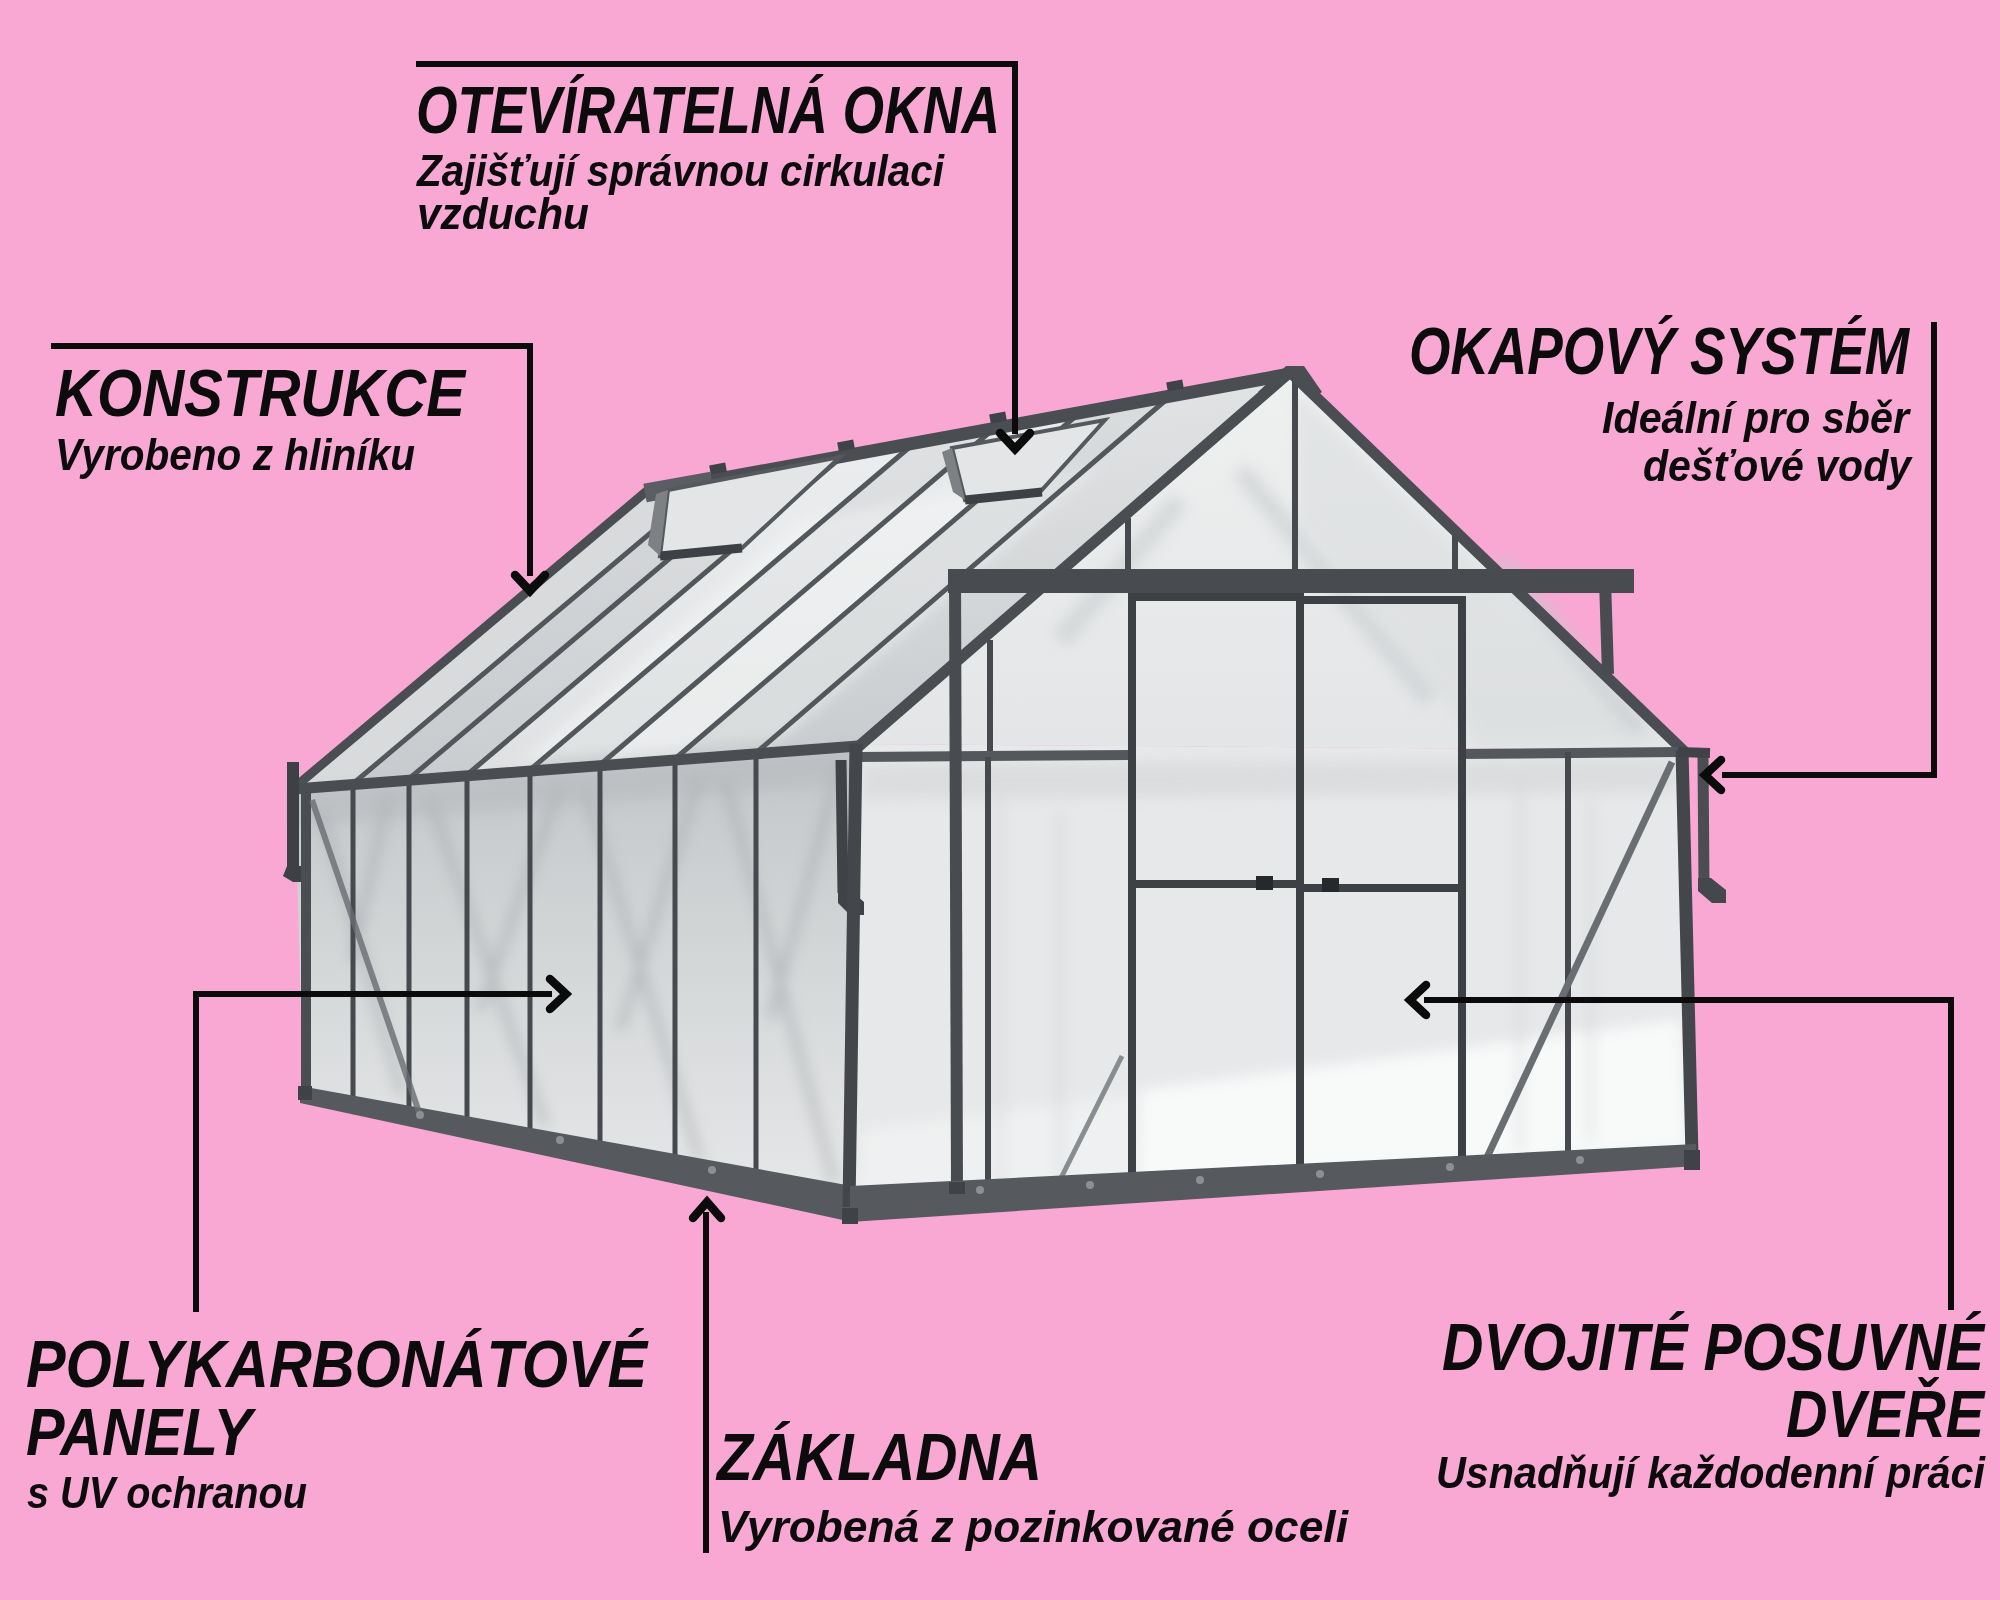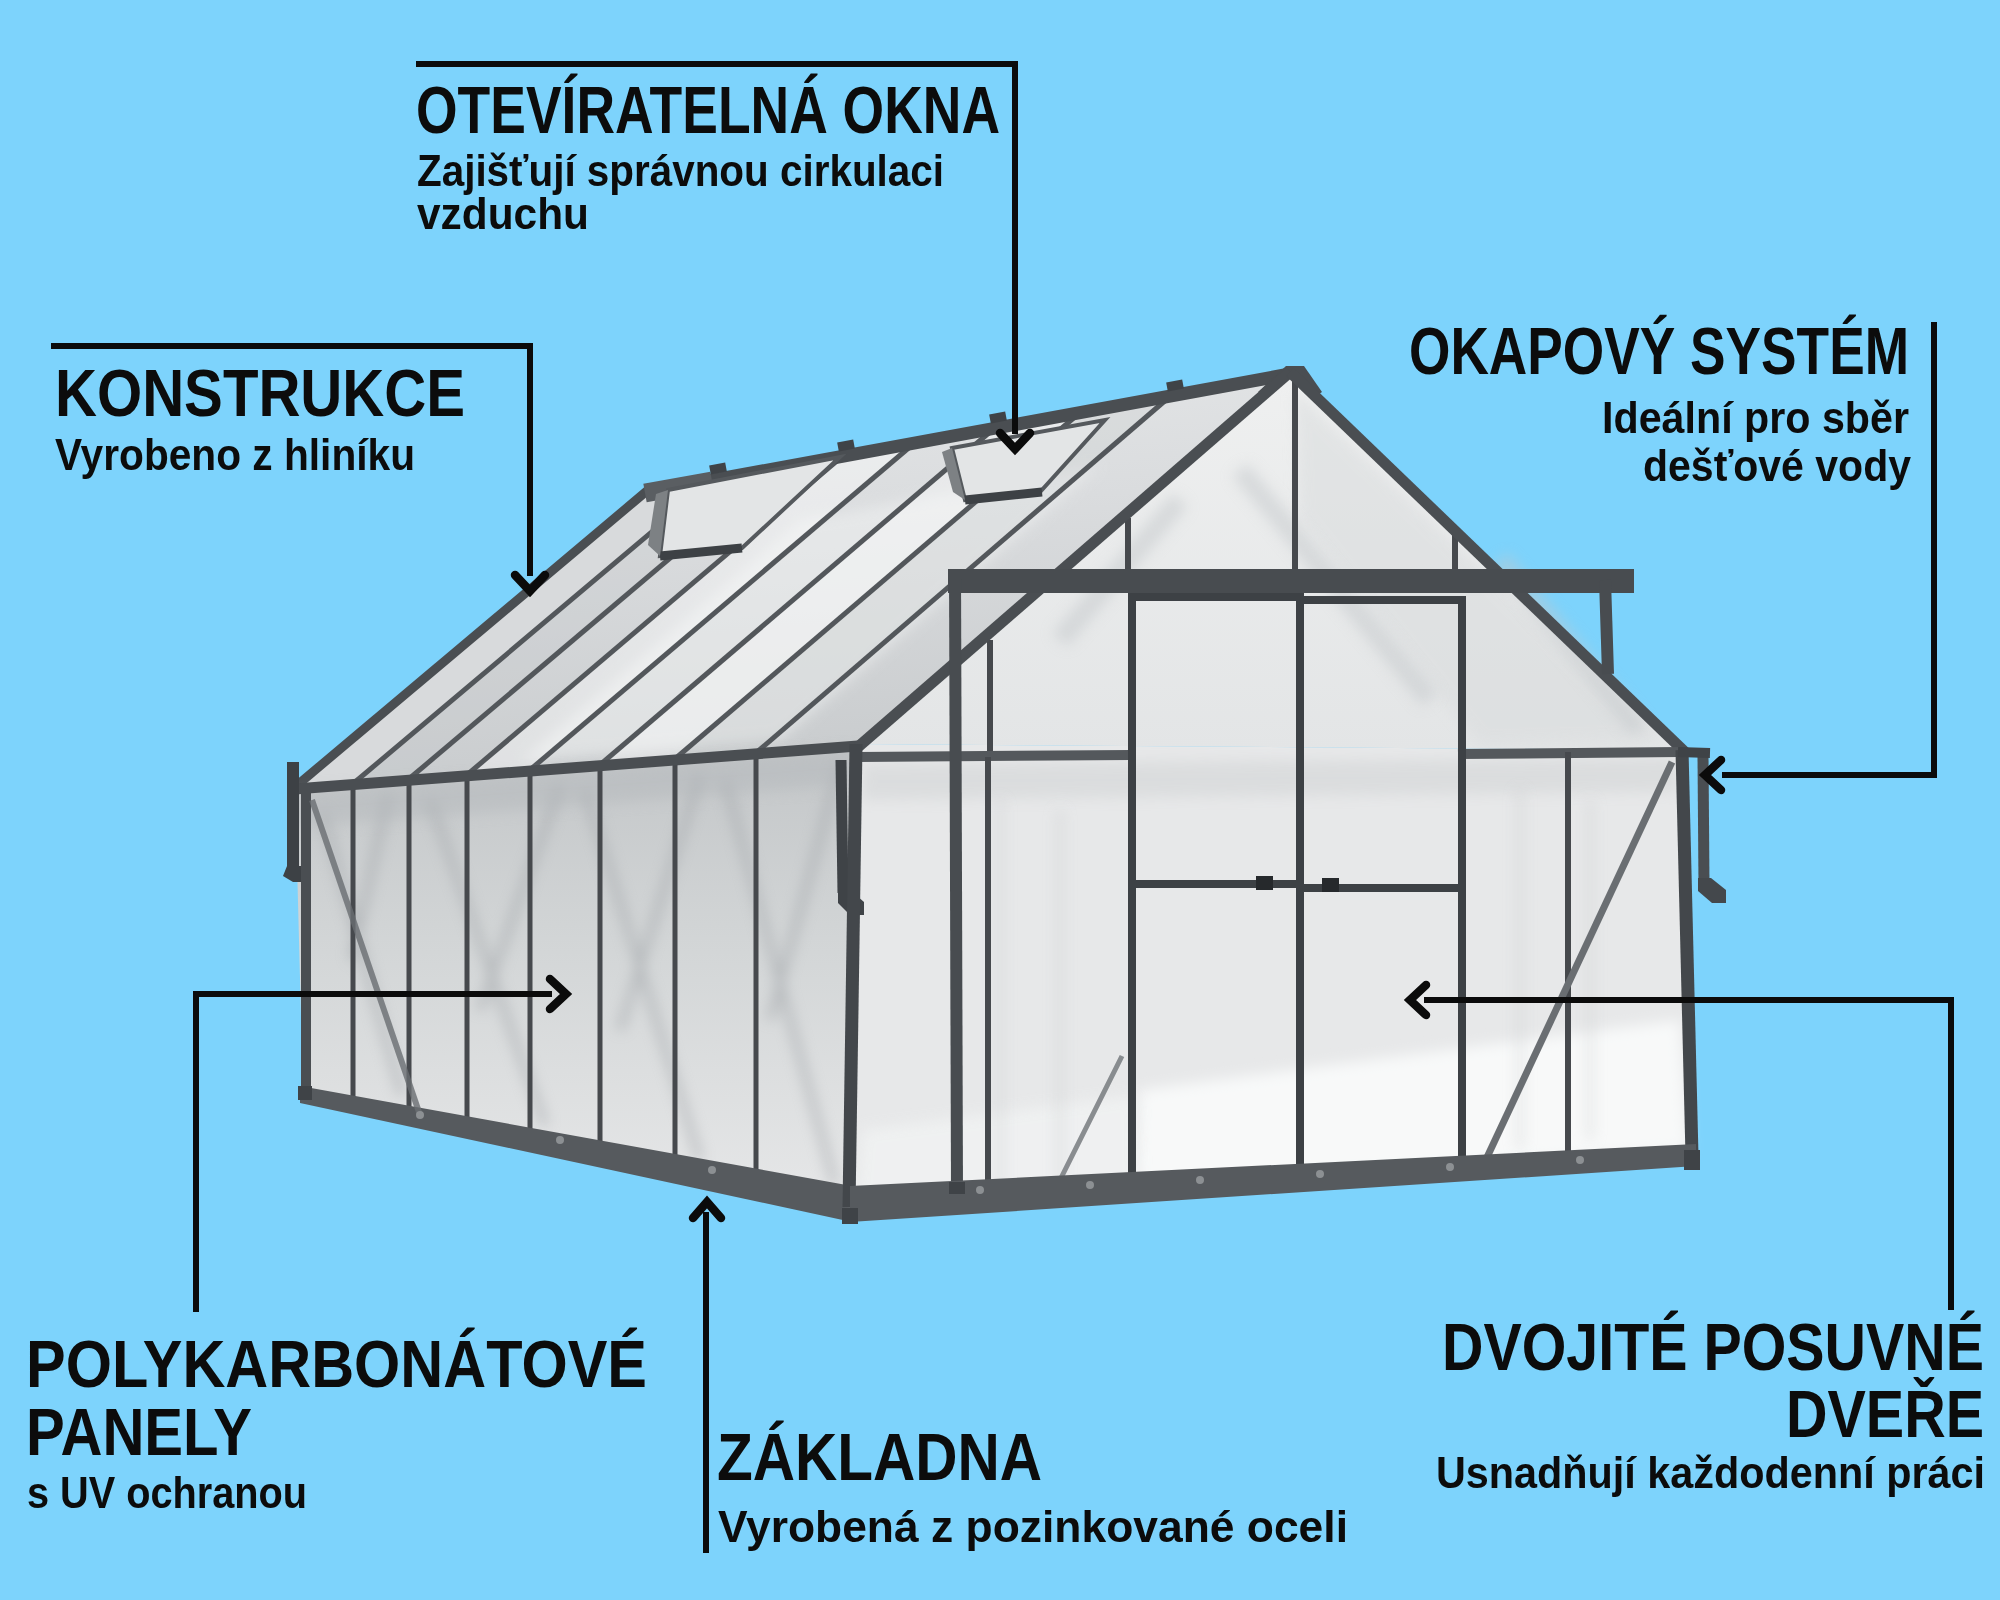--- a/index.html
+++ b/index.html
@@ -1,17 +1,17 @@
 <!DOCTYPE html>
 <html><head>
 <meta charset="utf-8">
 <style>
   html,body{margin:0;padding:0;background:#ffffff;}
-  #page{position:relative;width:2000px;height:1600px;background:#7dd3fc;overflow:hidden;
-        font-family:"Liberation Sans", sans-serif;}
+  #page{position:relative;width:2000px;height:1600px;background:#f9a8d4;overflow:hidden;
+        font-family:"Liberation Sans", sans-serif;font-style:italic;}
   svg{position:absolute;left:0;top:0;}
   text{font-family:"Liberation Sans", sans-serif;}
   .h1{font-weight:bold;font-size:66px;fill:#0c0c0c;}
   .sub{font-weight:bold;font-size:45px;fill:#0c0c0c;}
 </style>
 </head>
 <body>
 <div id="page">
 <svg width="2000" height="1600" viewBox="0 0 2000 1600">
 <defs>

